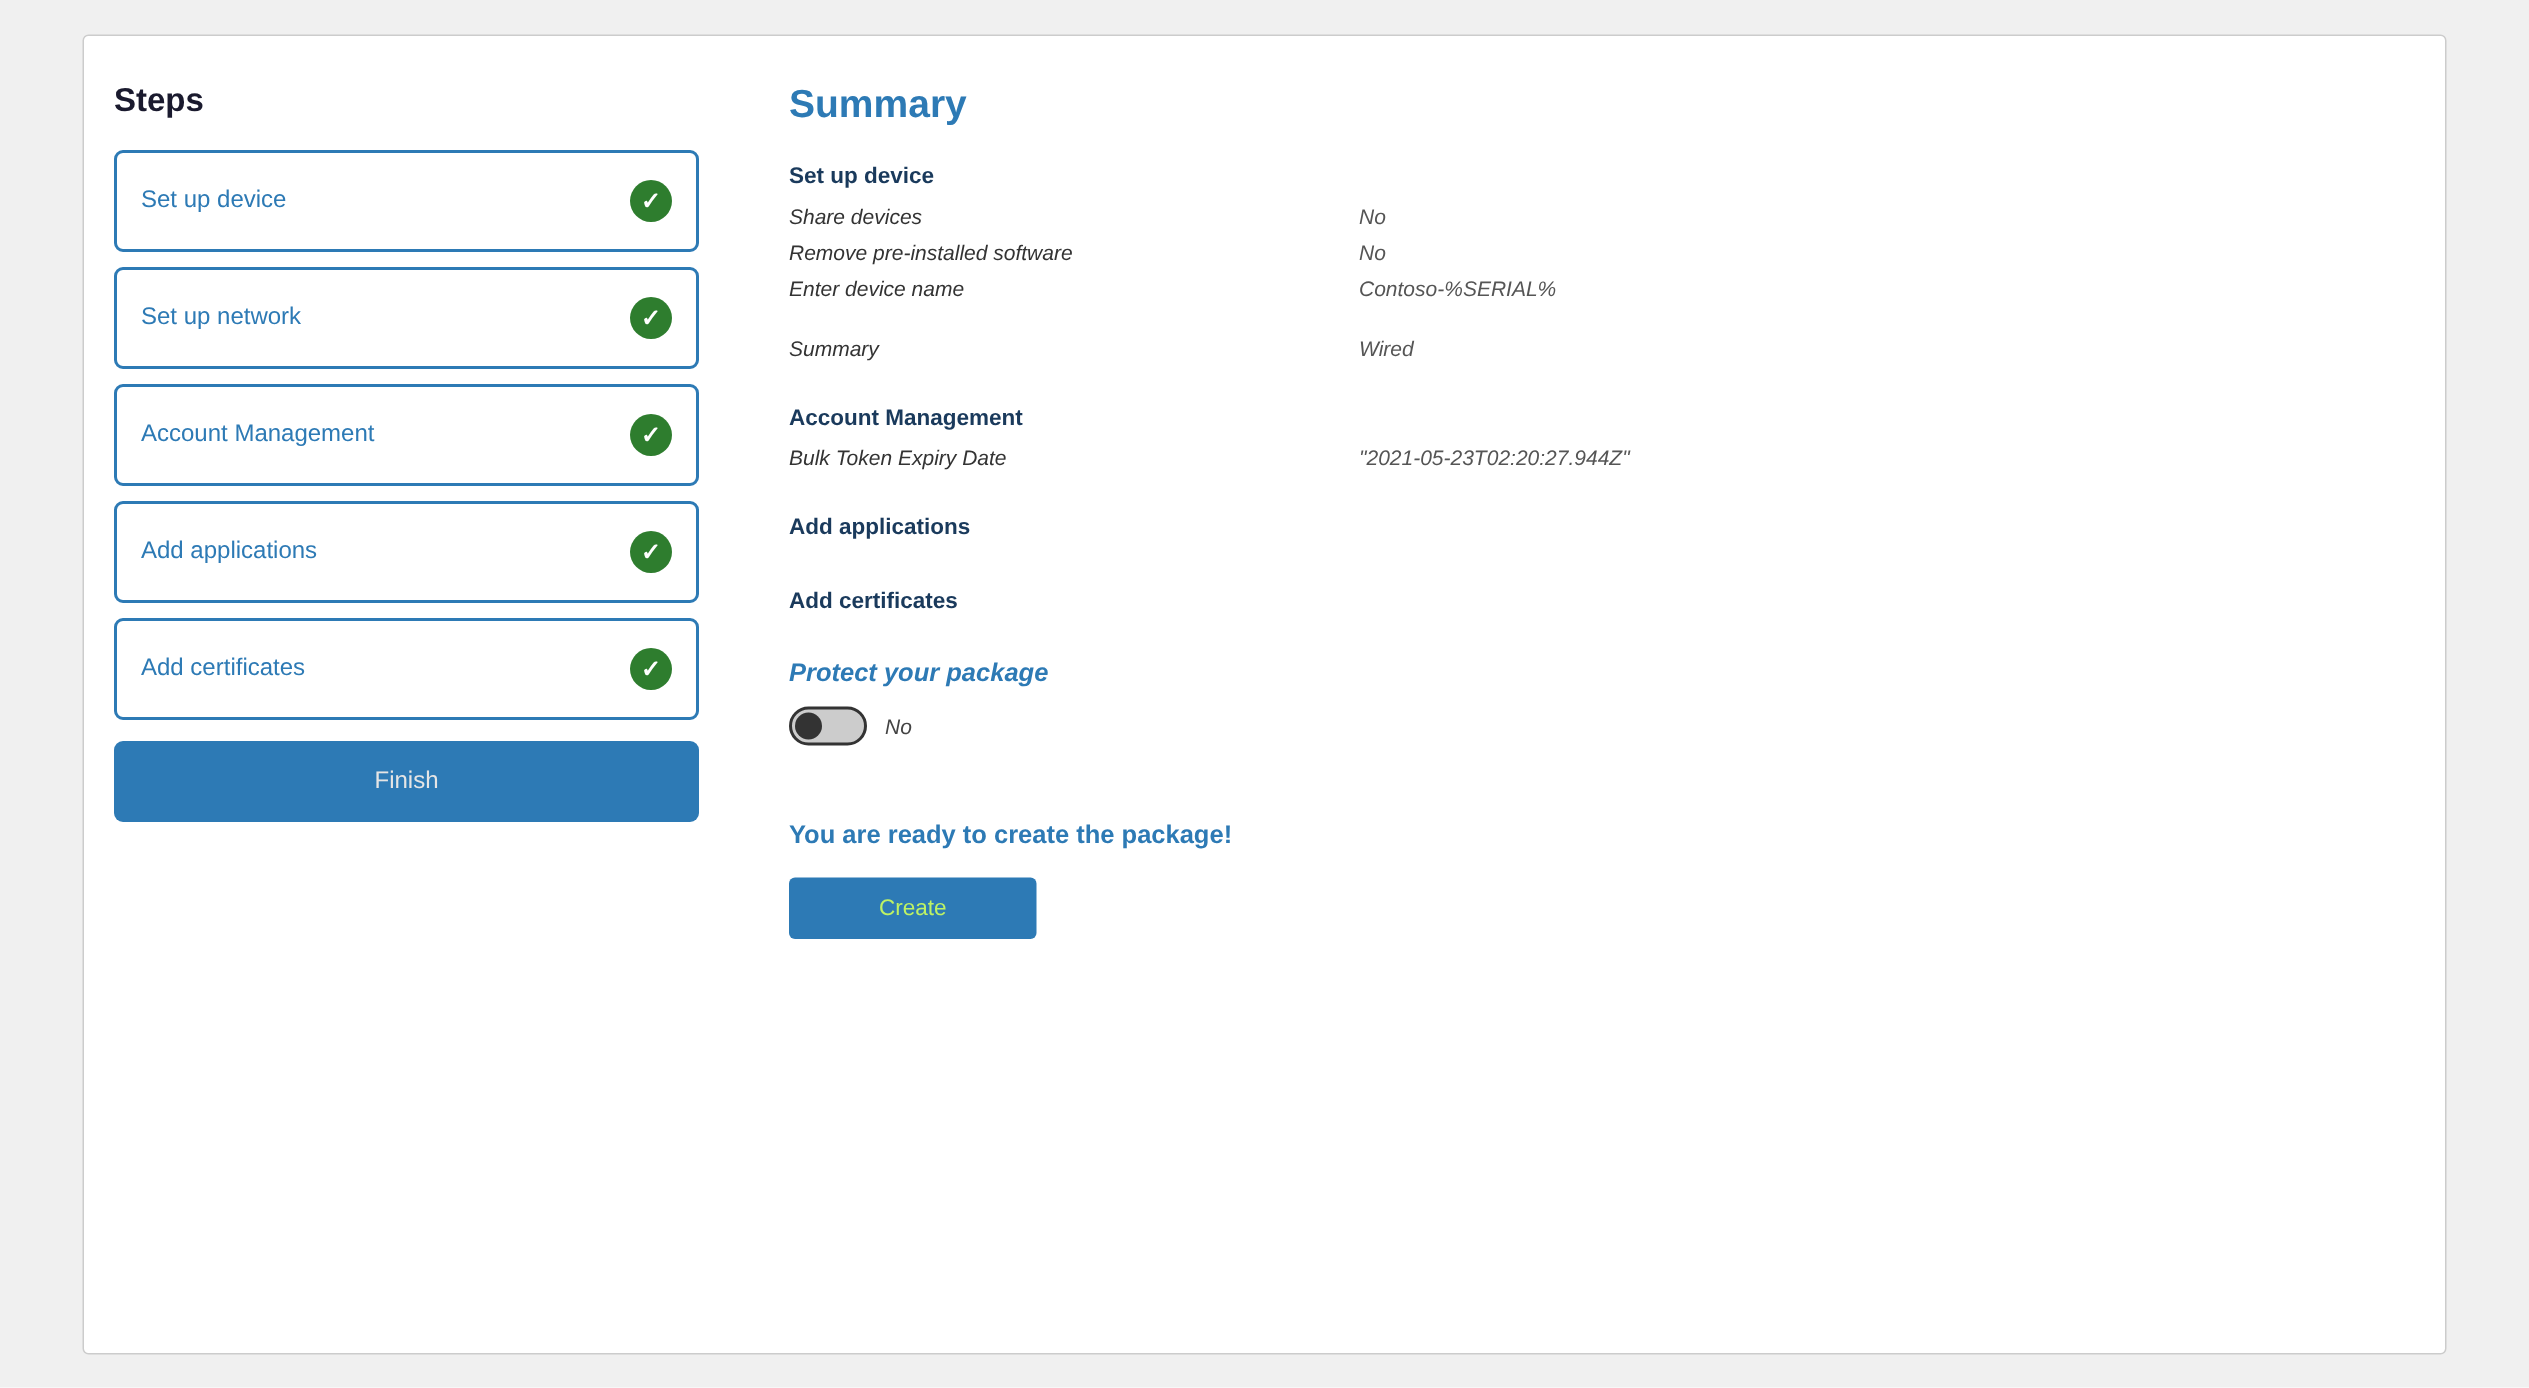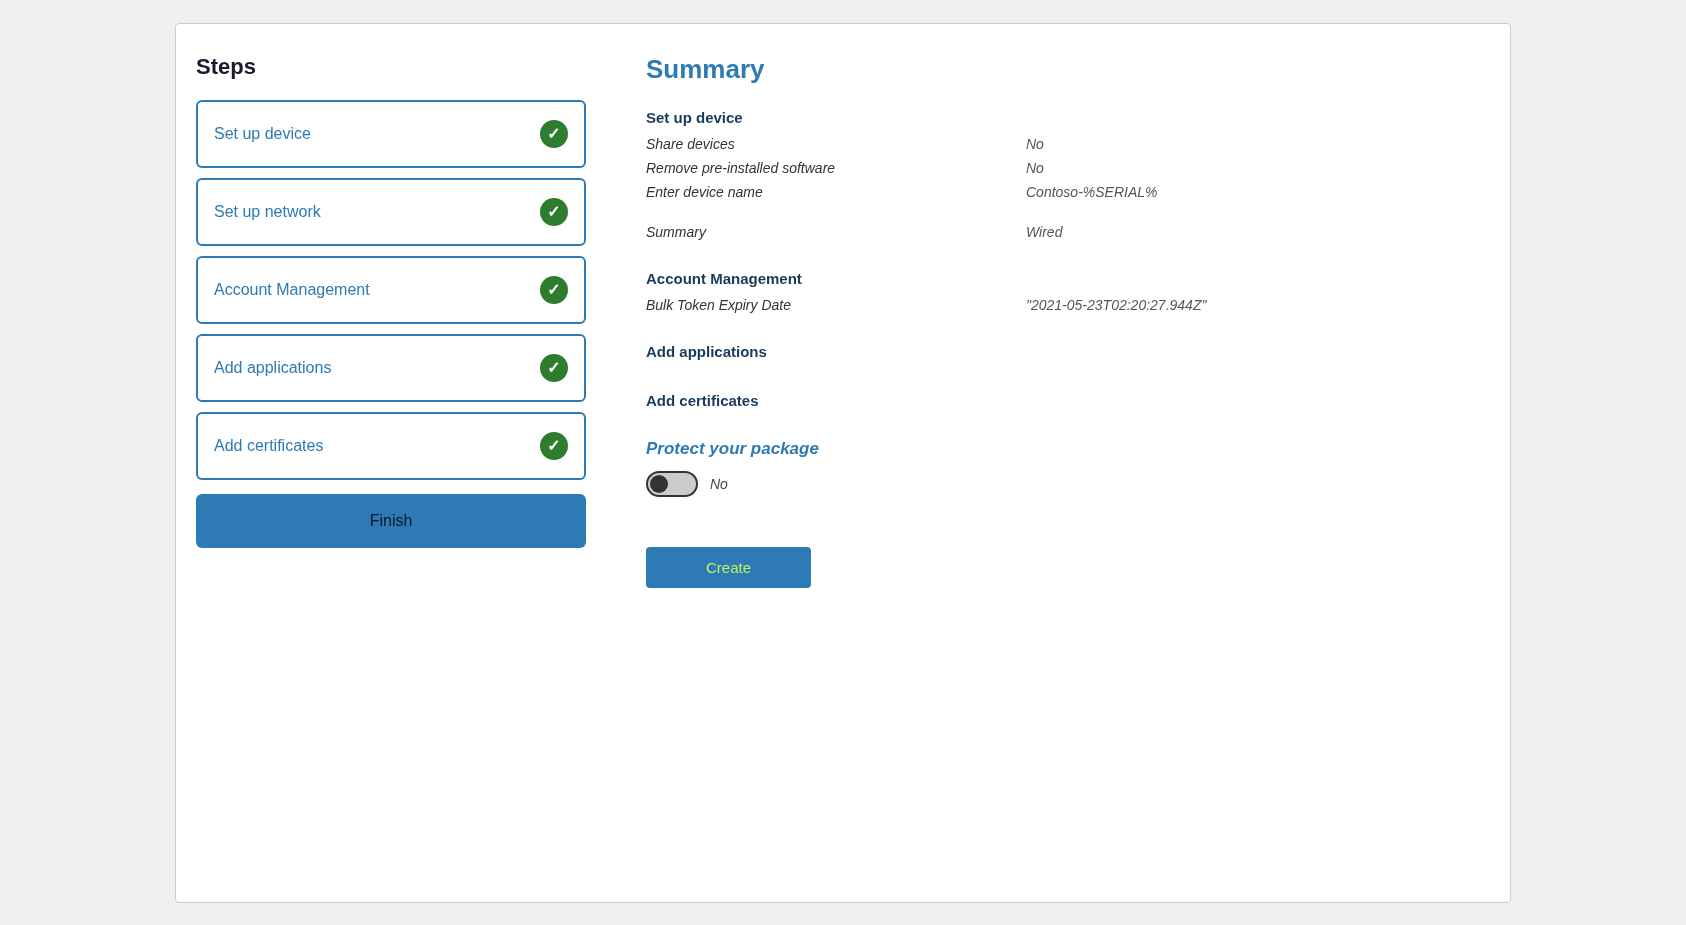--- a/index.html
+++ b/index.html
@@ -15,21 +15,21 @@
       justify-content: center;
       align-items: center;
       min-height: 100vh;
       padding: 10px;
     }
 
     .container {
       background: #ffffff;
       border: 1px solid #cccccc;
       border-radius: 4px;
-      width: 1336px;
+      width: 1576px;
       min-height: 880px;
       display: flex;
       padding: 30px 30px 30px 20px;
       gap: 60px;
     }
 
     
     .steps-panel {
       width: 390px;
       flex-shrink: 0;
@@ -75,21 +75,21 @@
       content: '✓';
       color: white;
       font-size: 16px;
       font-weight: bold;
     }
 
     .finish-button {
       width: 100%;
       padding: 18px;
       background: #2d7ab5;
-      color: #0f172a;
+      color: #e5e5e5;
       font-size: 16px;
       font-weight: 500;
       border: none;
       border-radius: 6px;
       cursor: pointer;
       margin-top: 4px;
       text-align: center;
     }
 
     
@@ -299,17 +299,18 @@
         <div class="toggle-switch">
           <div class="toggle-track">
             <div class="toggle-knob"></div>
           </div>
         </div>
         <span class="toggle-label">No</span>
       </div>
     </div>
 
     <div class="ready-section">
+      <div class="ready-title">You are ready to create the package!</div>
       <button class="create-button">Create</button>
     </div>
 
   </div>
 </div>
 
 </body></html>

